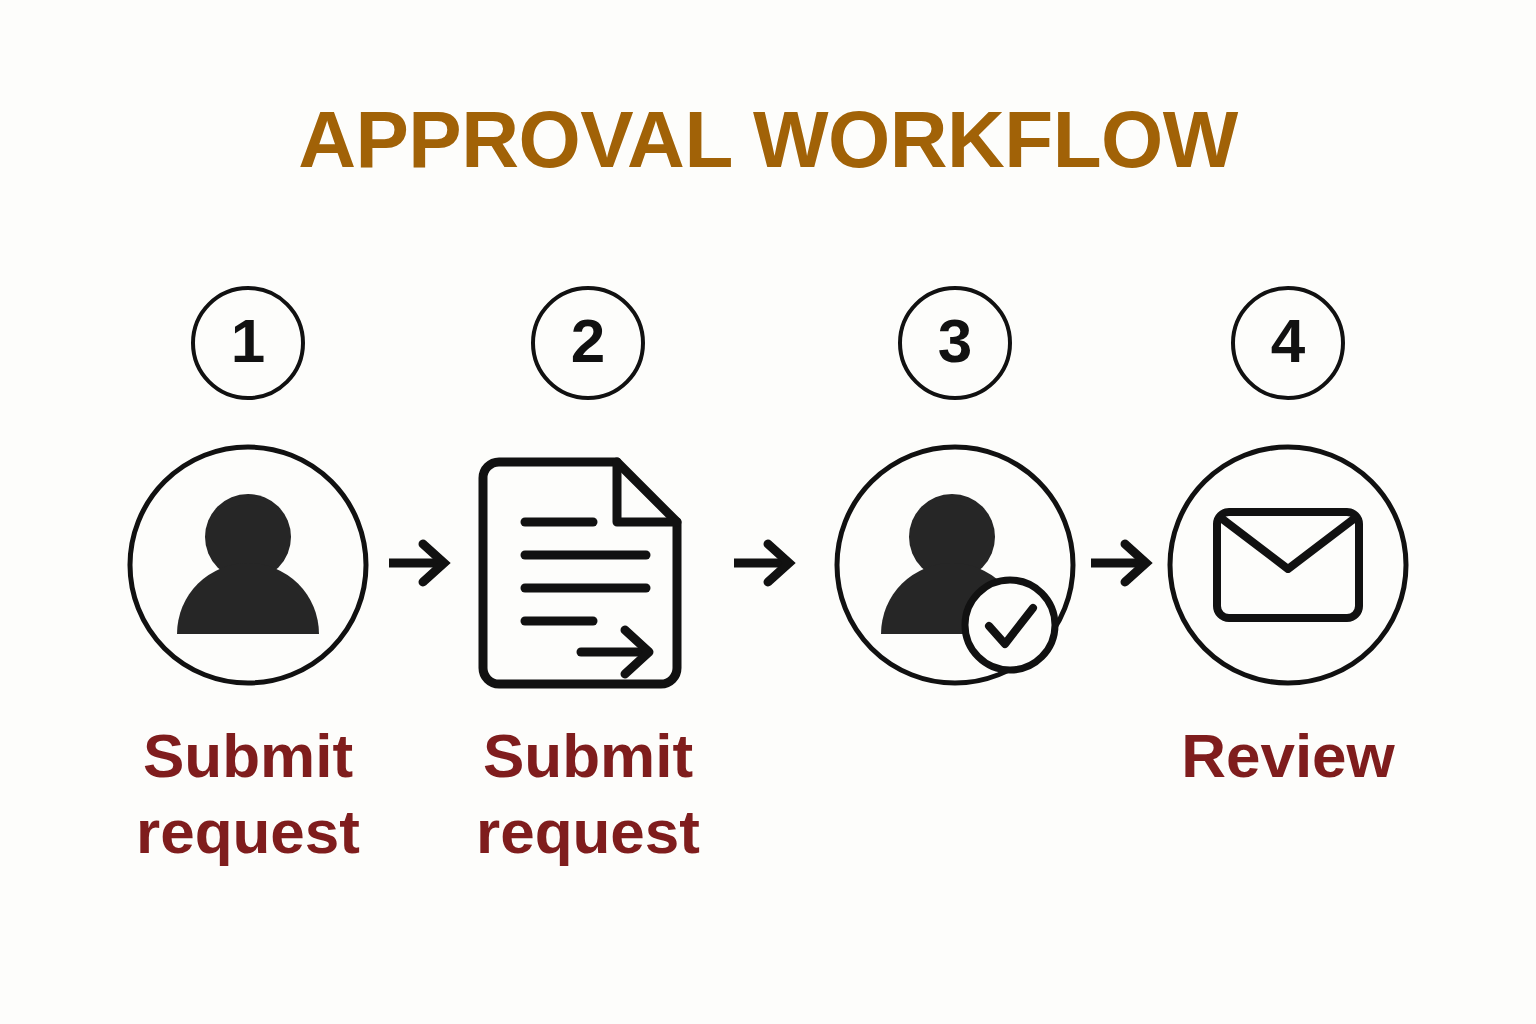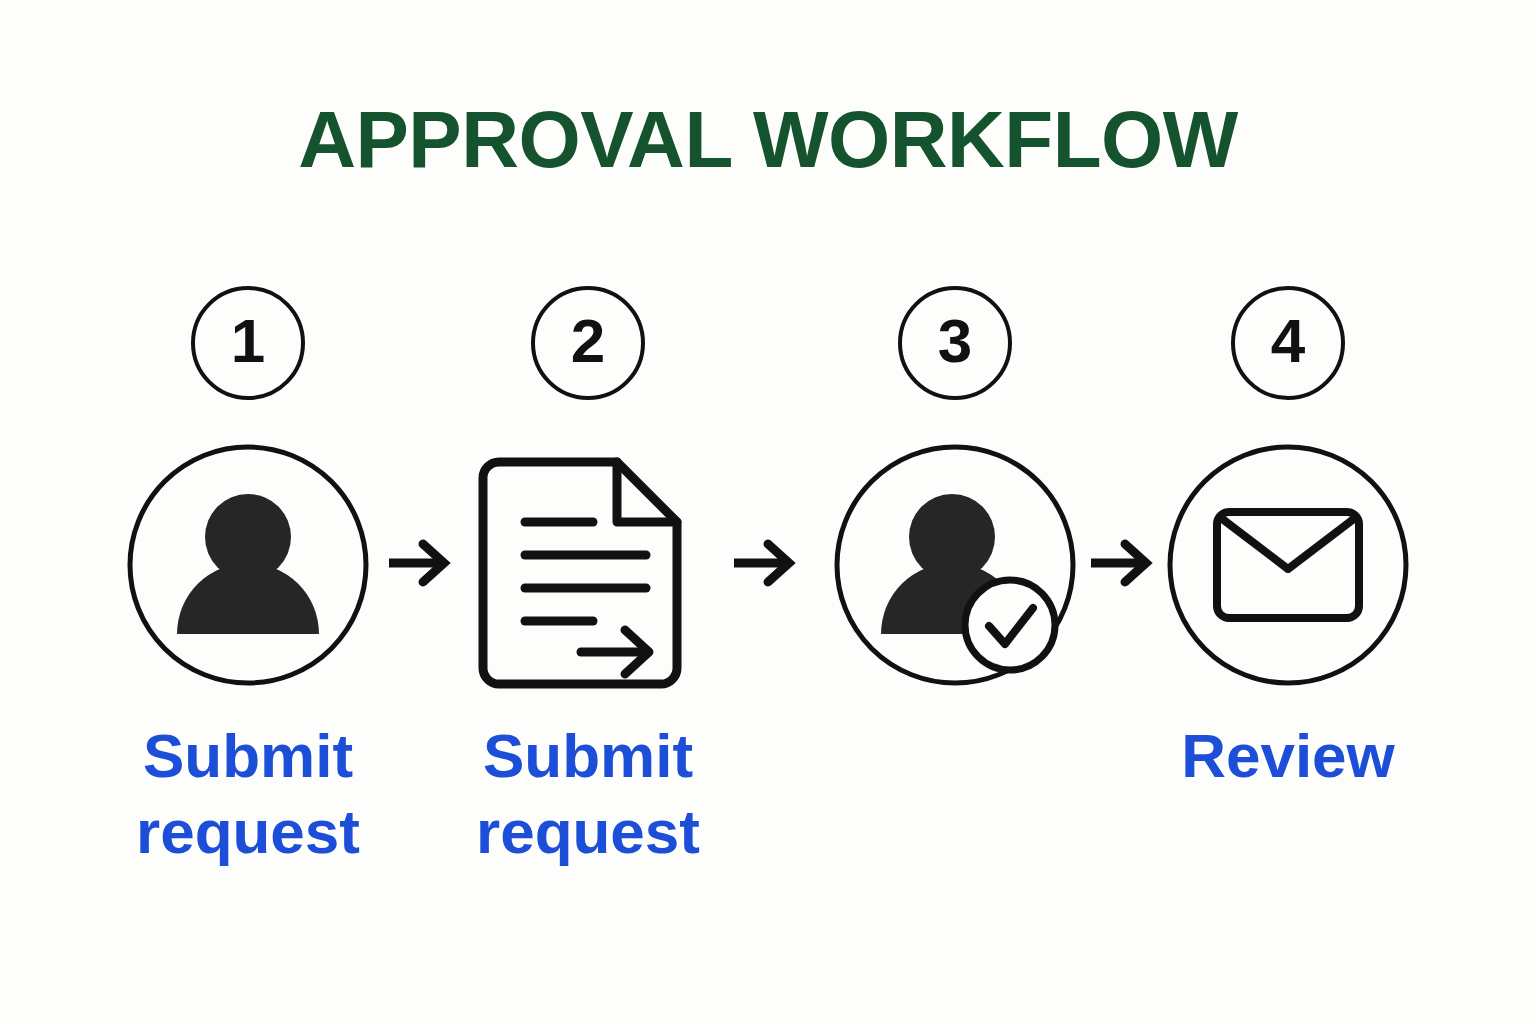--- a/index.html
+++ b/index.html
@@ -24,21 +24,21 @@
   
   #title {
     position: absolute;
     top: 100px;
     left: 0;
     width: 1536px;
     text-align: center;
     font-size: 80px;
     font-weight: 700;
     letter-spacing: -0.5px;
-    color: #14532d;
+    color: #a16207;
     line-height: 1;
     white-space: nowrap;
   }
 
   
   #steps {
     position: absolute;
     top: 0;
     left: 0;
     width: 1536px;
@@ -86,21 +86,21 @@
     justify-content: center;
   }
   .icon-wrap svg { display: block; overflow: visible; }
 
   
   .step-label {
     margin-top: 32px;
     text-align: center;
     font-size: 62px;
     font-weight: 600;
-    color: #1d4ed8;
+    color: #7f1d1d;
     line-height: 1.1;
     white-space: nowrap;
   }
   .step-label .l2 { display: block; margin-top: 8px; }
 
   
   .connector {
     position: absolute;
     top: 534px;
     width: 70px;

